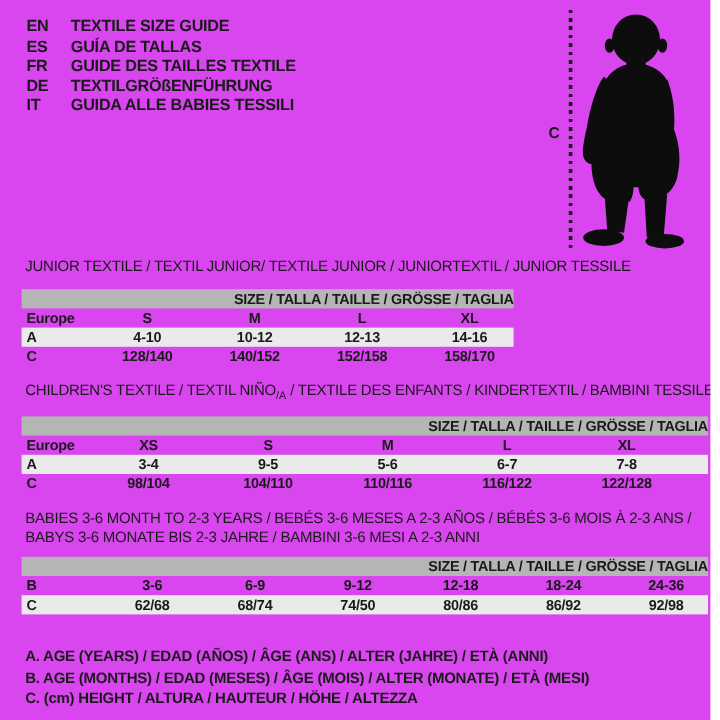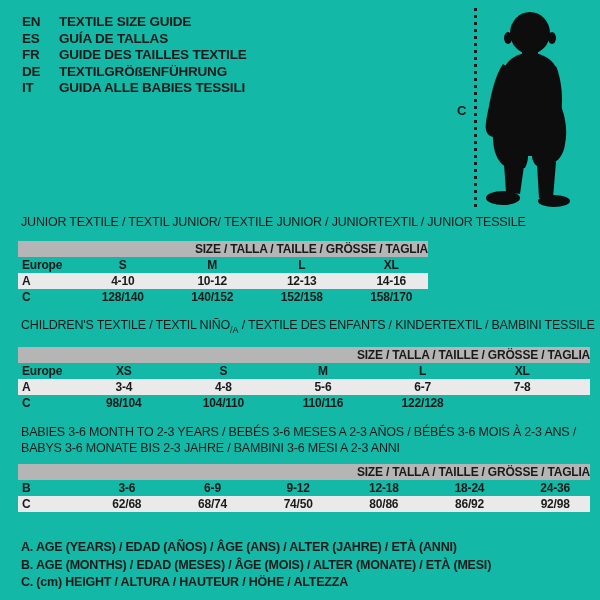--- a/index.html
+++ b/index.html
@@ -3,23 +3,24 @@
 <meta charset="utf-8">
 <style>
   :root{
     --text:#1a1a1a;
     --table-header-bg:#b5b5b5;
     --row-stripe-bg:#eaeaea;
     --silhouette:#0d0d0d;
   }
   html,body{margin:0;padding:0;background:#fff;}
   .page{
-    position:relative;width:600px;height:600px;background:#14b8a6;overflow:hidden;
+    position:relative;width:556px;height:600px;background:#d946ef;overflow:hidden;
     font-family:"Liberation Sans","DejaVu Sans",sans-serif;color:var(--text);
     letter-spacing:-0.2px;
+    padding-left:36px;
   }
   
   .lang-list{position:absolute;left:22px;top:14px;}
   .lang-row{display:flex;line-height:16.5px;font-size:13.5px;font-weight:700;}
   .lang-code{width:37px;flex:0 0 37px;}
   
   .figure-area{position:absolute;left:455px;top:6px;width:130px;height:206px;}
   .c-label{position:absolute;left:2px;top:97px;font-size:13px;font-weight:700;}
   .dashed-line{position:absolute;left:19px;top:2px;width:3px;height:200px;
     background:repeating-linear-gradient(to bottom,var(--text) 0 3px,transparent 3px 7px);}
@@ -127,30 +128,31 @@
       <span class="cell rlabel">Europe</span>
       <span class="cell">XS</span>
       <span class="cell">S</span>
       <span class="cell">M</span>
       <span class="cell">L</span>
       <span class="cell">XL</span>
     </div>
     <div class="trow striped">
       <span class="cell rlabel">A</span>
       <span class="cell">3-4</span>
-      <span class="cell">4-8</span>
+      <span class="cell">9-5</span>
       <span class="cell">5-6</span>
       <span class="cell">6-7</span>
       <span class="cell">7-8</span>
     </div>
     <div class="trow">
       <span class="cell rlabel">C</span>
       <span class="cell">98/104</span>
       <span class="cell">104/110</span>
       <span class="cell">110/116</span>
+      <span class="cell">116/122</span>
       <span class="cell">122/128</span>
     </div>
   </div>
 
   <div class="tbl-title title-3">
     <div>BABIES 3-6 MONTH TO 2-3 YEARS / BEBÉS 3-6 MESES A 2-3 AÑOS / BÉBÉS 3-6 MOIS À 2-3 ANS /</div>
     <div>BABYS 3-6 MONATE BIS 2-3 JAHRE / BAMBINI 3-6 MESI A 2-3 ANNI</div>
   </div>
   <div class="table table-3">
     <div class="size-bar">SIZE / TALLA / TAILLE / GRÖSSE / TAGLIA</div>

